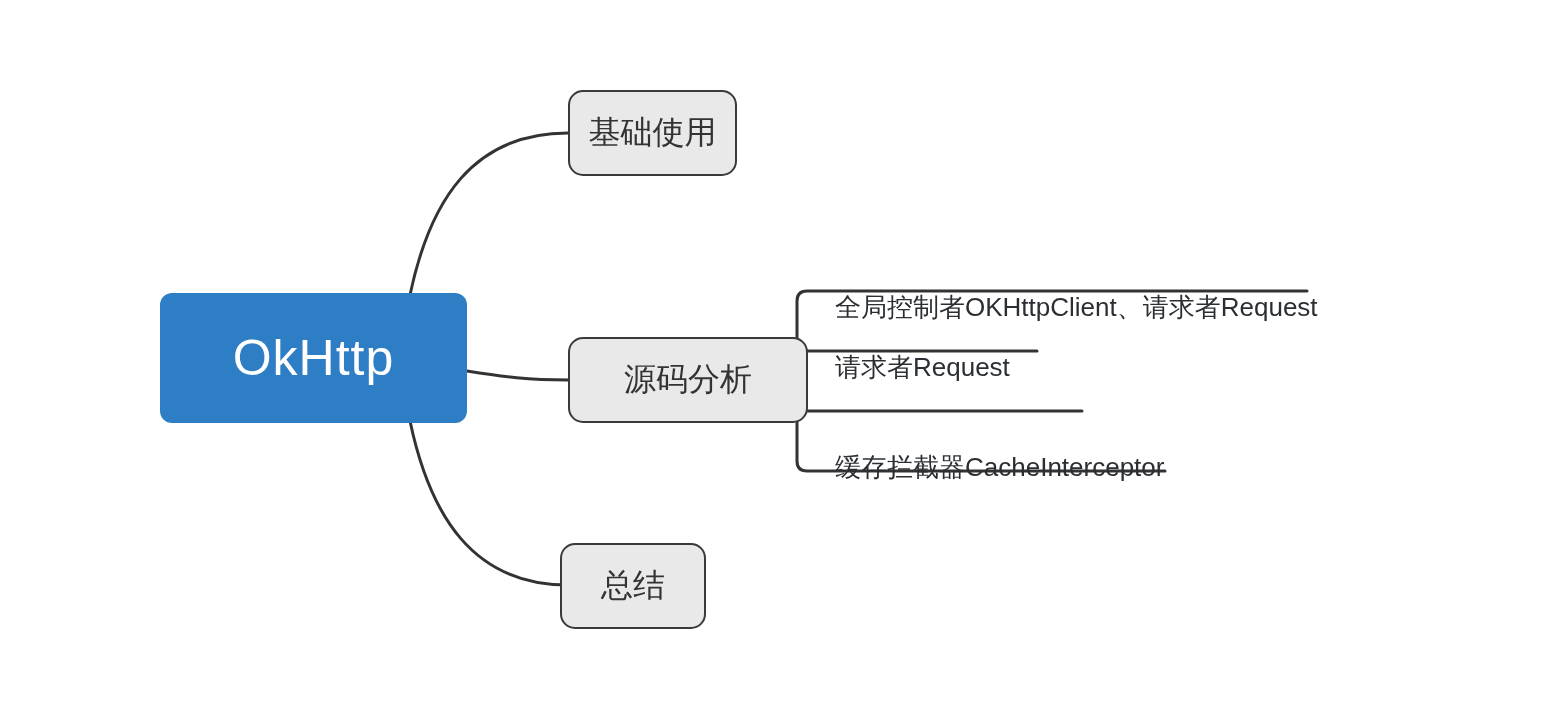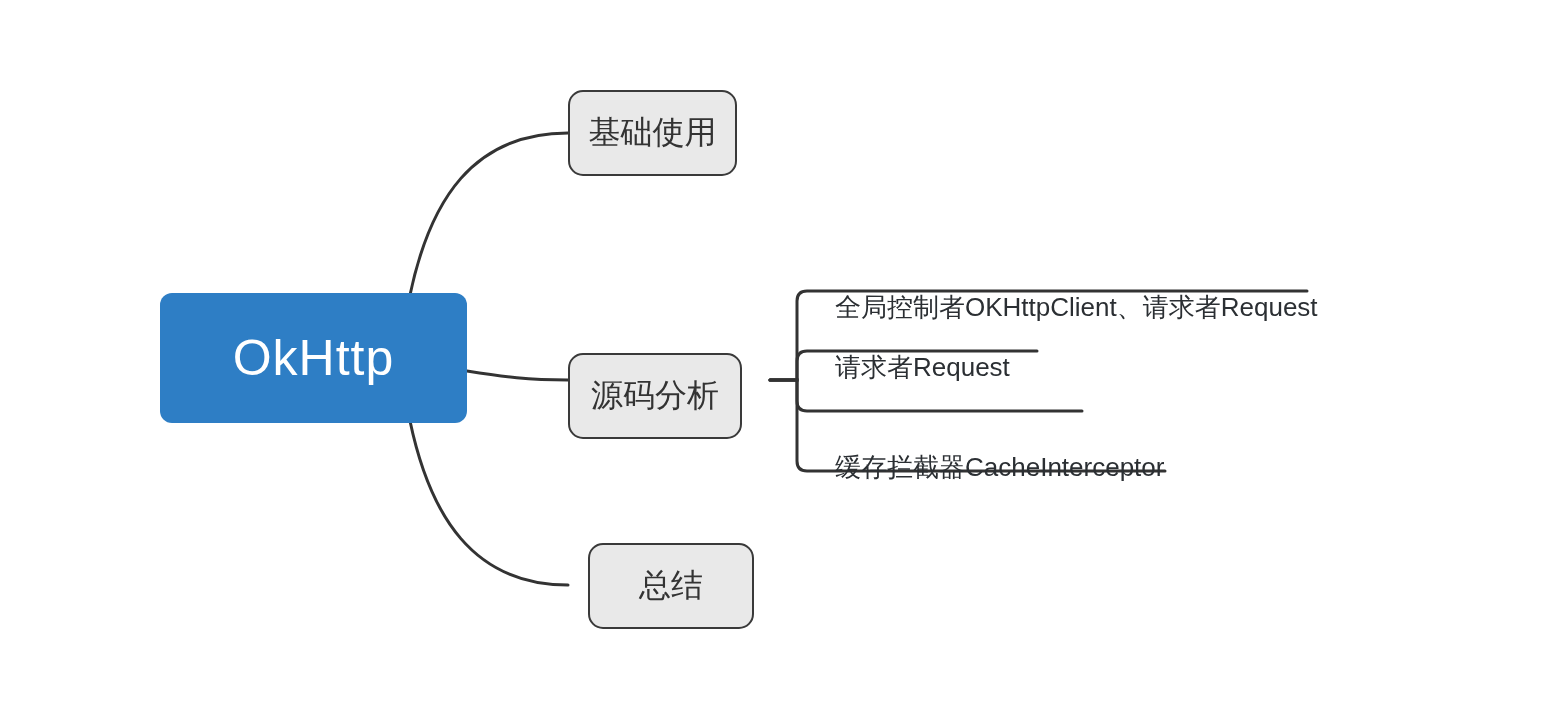--- a/index.html
+++ b/index.html
@@ -43,22 +43,22 @@
     letter-spacing: 1px;
   }
   .branch-topic {
     background: #e9e9e9;
     border: 2.5px solid #3a3a3a;
     border-radius: 15px;
     color: #333333;
     font-size: 32px;
   }
   #branch-basic   { left: 568px; top: 90px;  width: 169px; height: 86px; }
-  #branch-source  { left: 568px; top: 337px; width: 174px; height: 86px; margin-top: 16px; }
-  #branch-summary { left: 588px; top: 543px; width: 166px; height: 86px; }
+  #branch-source  { left: 568px; top: 337px; width: 240px; height: 86px; }
+  #branch-summary { left: 560px; top: 543px; width: 146px; height: 86px; }
   .child-topic {
     position: absolute;
     left: 835px;
     height: 34px;
     line-height: 34px;
     font-size: 26px;
     color: #2b2f33;
     white-space: nowrap;
     cursor: default;
     user-select: none;

